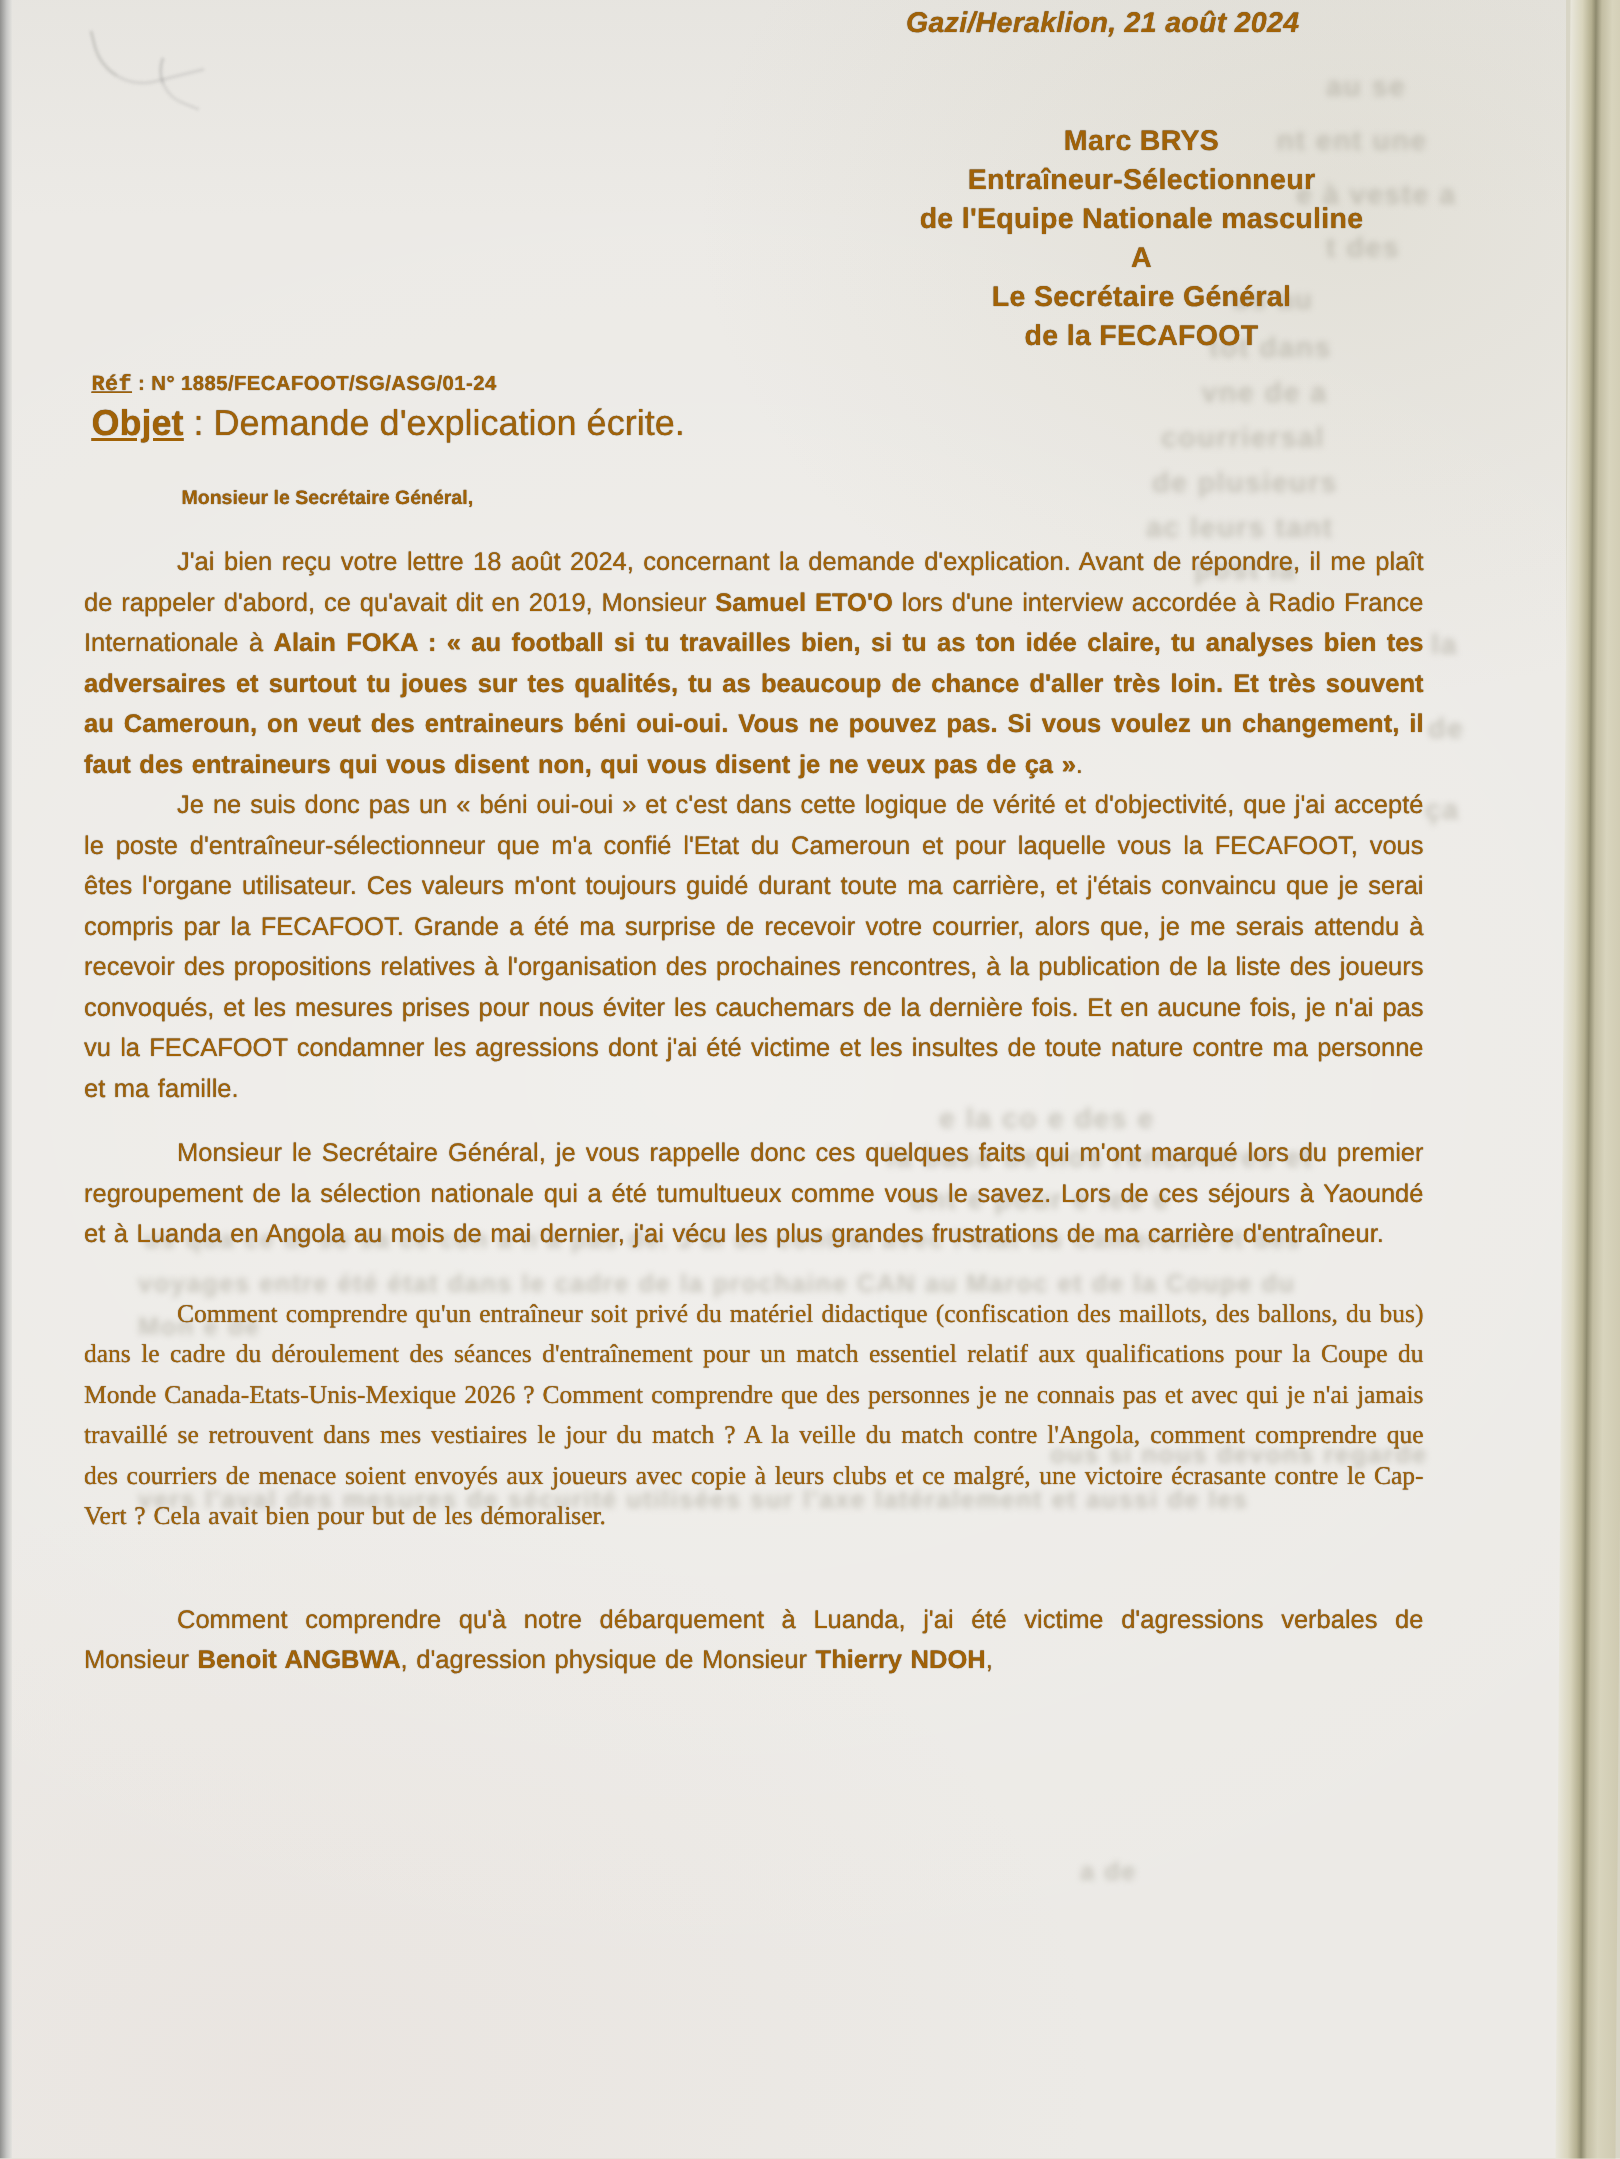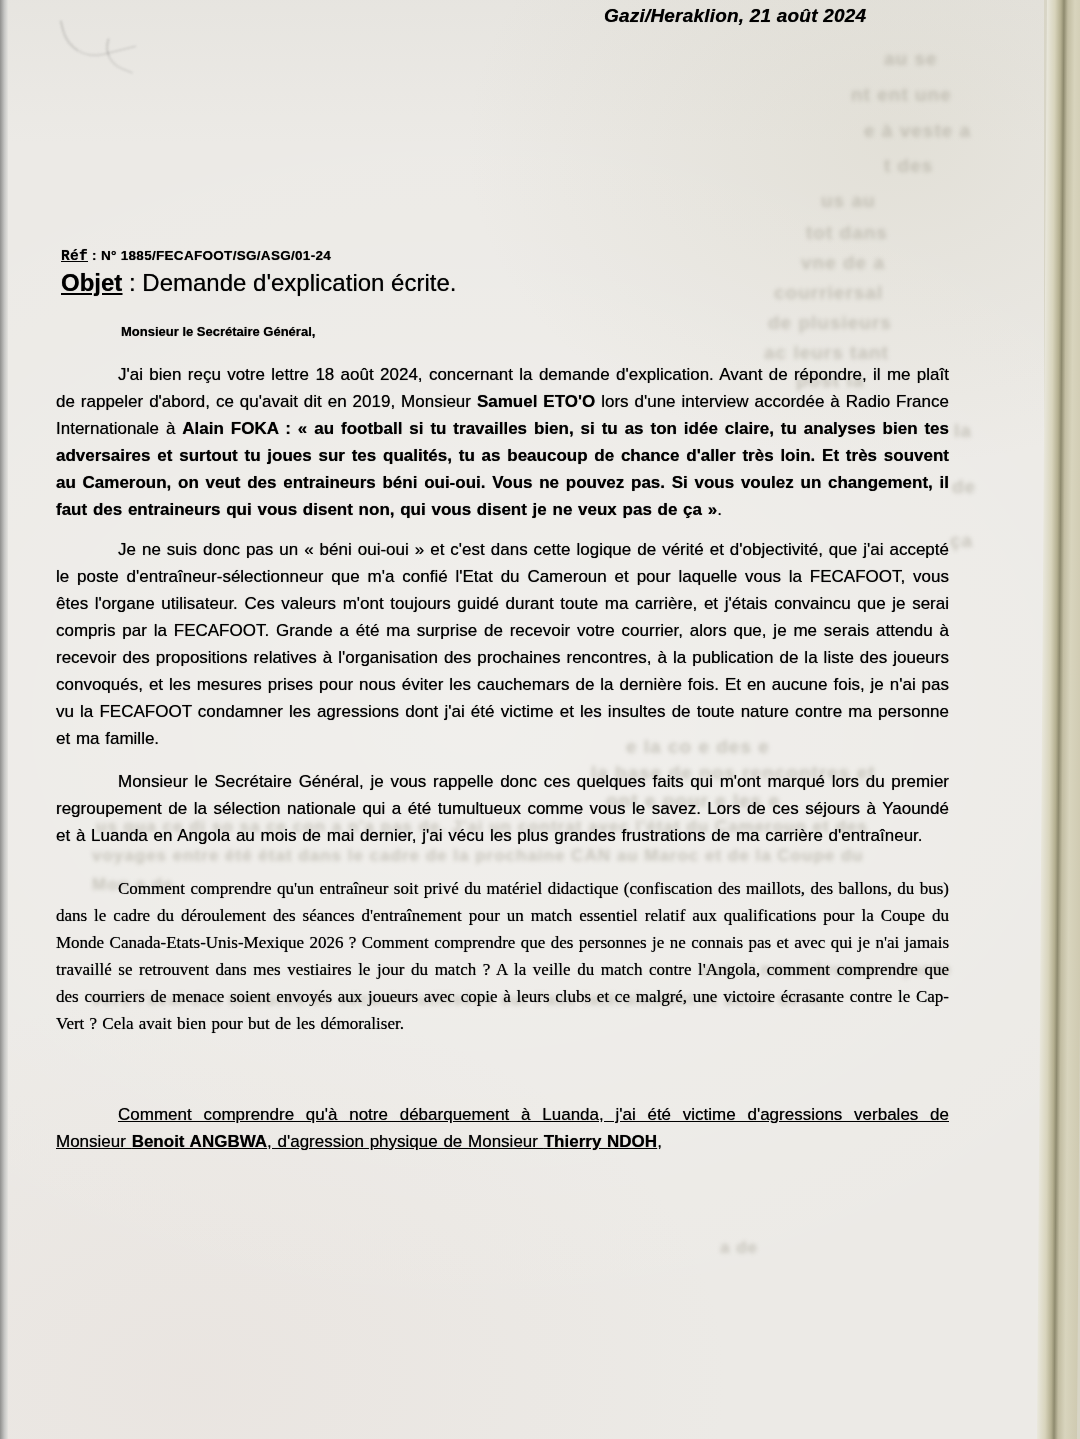--- a/index.html
+++ b/index.html
@@ -38,43 +38,43 @@
     font-weight:700;font-size:19px;letter-spacing:1px;
   }
   .scribble{
     position:absolute;left:58px;top:12px;width:66px;height:42px;
     border-left:2px solid rgba(90,90,88,.22);
     border-bottom:2px solid rgba(90,90,88,.14);
     border-radius:0 0 0 34px;transform:rotate(-14deg);filter:blur(1px);
   }
   .scribble.s2{left:96px;top:44px;width:34px;height:22px;transform:rotate(22deg);}
   
-  .ink{color:#000000;text-shadow:0 0 .7px rgba(10,10,10,.75);}
+  .ink{color:#a16207;text-shadow:0 0 .7px rgba(10,10,10,.75);}
   .dateline{
     position:absolute;left:598px;top:5px;
     font-size:19px;font-weight:700;font-style:italic;letter-spacing:.2px;
   }
   .recipient{
     position:absolute;left:545px;top:82px;width:420px;
     text-align:center;font-size:19px;font-weight:700;line-height:26px;letter-spacing:.2px;
   }
   .refline{position:absolute;left:55px;top:248px;font-size:13.5px;font-weight:700;letter-spacing:.3px;}
   .refline .lbl{text-decoration:underline;font-size:14.5px;font-family:Liberation Mono, monospace;}
   .objetline{position:absolute;left:55px;top:269px;font-size:24px;}
   .objetline .lbl{font-weight:700;text-decoration:underline;}
   .salutation{position:absolute;left:115px;top:324px;font-size:13px;font-weight:700;}
   .letter-body{
     position:absolute;left:50px;top:361px;width:893px;
     font-size:17px;line-height:27px;text-align:justify;word-spacing:1px;
   }
   .letter-body p{margin:0;text-indent:62px;}
-  .letter-body p + p{margin-top:13px;}
+  .letter-body p + p{margin-top:0;}
   .letter-body p:nth-child(3){margin-top:16px;}
   .letter-body p:nth-child(4){margin-top:26px;font-family:Liberation Serif, serif;}
-  .letter-body p:nth-child(5){margin-top:64px;text-decoration:underline;}
+  .letter-body p:nth-child(5){margin-top:42px;}
   .letter-body .bold{font-weight:700;}
 </style>
 </head>
 <body>
 
 <div class="scene">
 
   <div class="paper">
 
     <div class="ghost-layer" id="ghost-layer">
@@ -101,20 +101,28 @@
         <div class="ghost" style="left: 694px; top: 960px; font-size: 17px;">ous si nous devons regarde</div>
         <div class="ghost" style="left: 86px; top: 990px; font-size: 17px;">vers l'aval des mesures de sécurité utilisées sur l'axe latéralement et aussi de les</div>
         <div class="ghost" style="left: 714px; top: 1238px; font-size: 17px;">a de</div>
       </div>
 
     <div class="scribble"></div>
     <div class="scribble s2"></div>
 
     <div class="dateline ink">Gazi/Heraklion, 21 août 2024</div>
 
+    <div class="recipient ink">
+      <div>Marc BRYS</div>
+      <div>Entraîneur-Sélectionneur</div>
+      <div>de l'Equipe Nationale masculine</div>
+      <div>A</div>
+      <div>Le Secrétaire Général</div>
+      <div>de la FECAFOOT</div>
+    </div>
 
     <div class="refline ink">
       <span class="lbl">Réf</span><span> : N° 1885/FECAFOOT/SG/ASG/01-24</span>
     </div>
 
     <div class="objetline ink">
       <span class="lbl">Objet</span><span> : Demande d'explication écrite.</span>
     </div>
 
     <div class="salutation ink">Monsieur le Secrétaire Général,</div>

